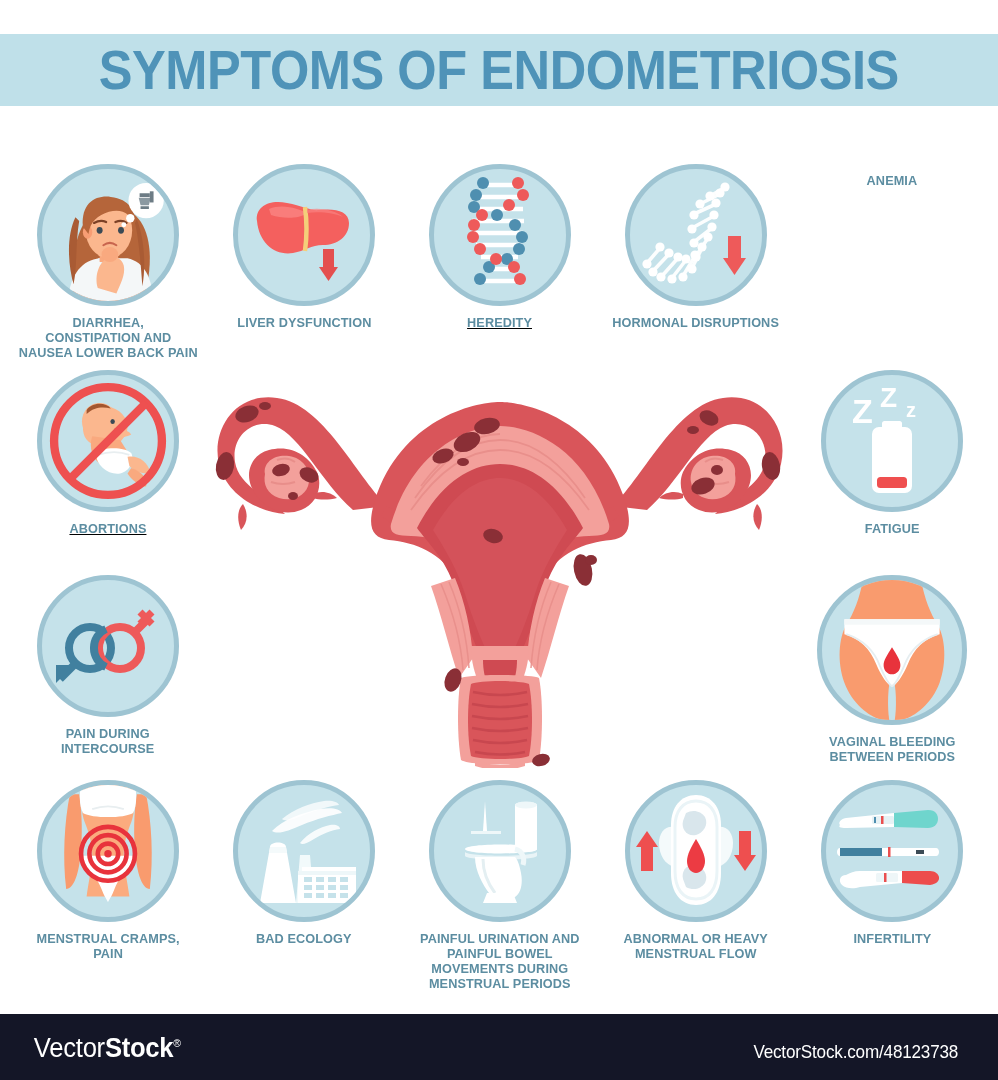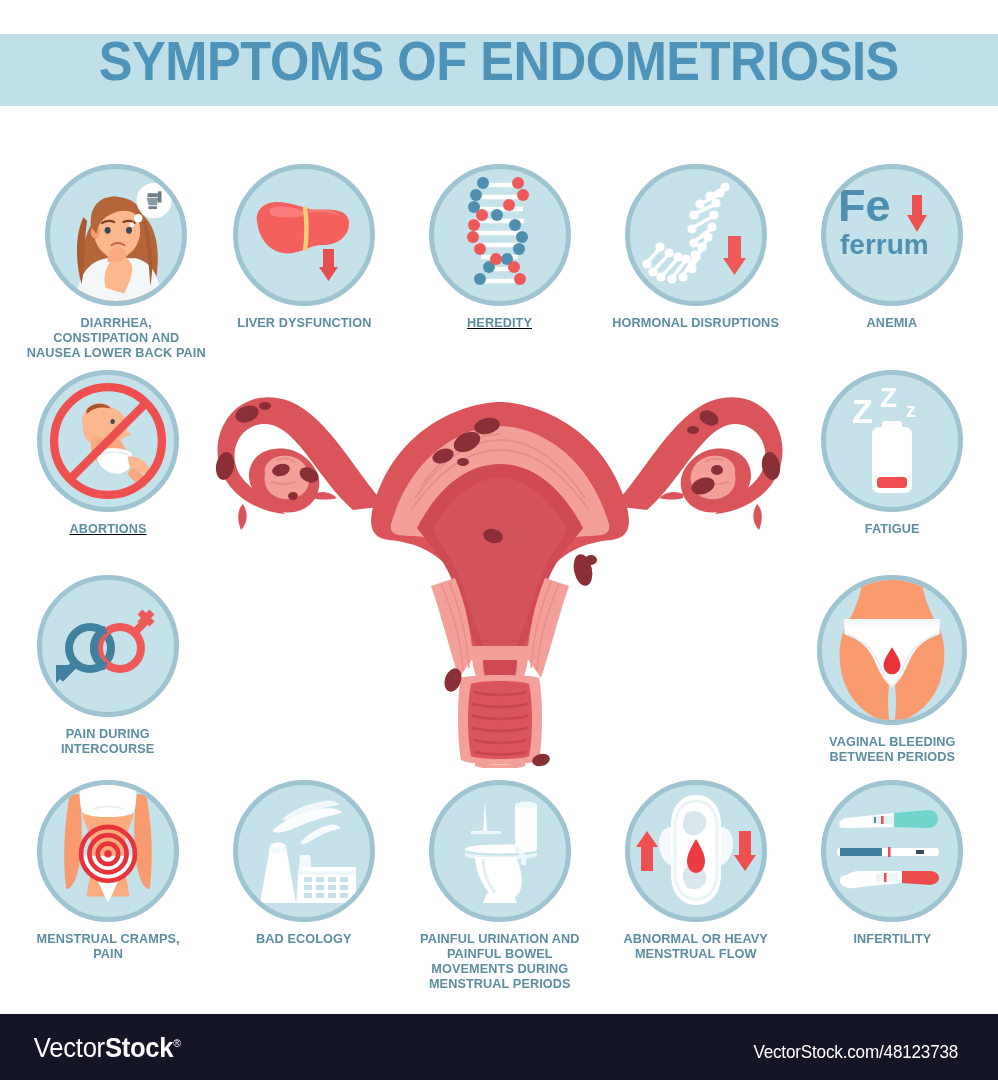--- a/index.html
+++ b/index.html
@@ -4,21 +4,21 @@
 <style>
   html,body{margin:0;padding:0;}
   body{
     width:998px;height:1080px;background:#ffffff;
     font-family:"Liberation Sans","DejaVu Sans",sans-serif;
     overflow:hidden;position:relative;
   }
   
   .title-band{
     position:absolute;left:0;top:34px;width:998px;height:72px;
-    background:#bfe0e9;display:flex;justify-content:center;
+    background:#bfe0e9;display:flex;align-items:center;justify-content:center;
   }
   .title-text{
     font-size:55px;font-weight:bold;color:#4f93b8;
     letter-spacing:-0.5px;transform:scaleX(0.92);
     white-space:nowrap;line-height:1;
   }
   
   .item{position:absolute;width:196px;display:flex;flex-direction:column;align-items:center;}
   .circle{
     width:142px;height:142px;border-radius:50%;
@@ -51,21 +51,21 @@
   }
   svg{display:block;}
 </style>
 </head>
 <body>
 
 <div class="title-band">
   <div class="title-text">SYMPTOMS OF ENDOMETRIOSIS</div>
 </div>
 
-<div class="item" style="left:18px;top:164px;">
+<div class="item" style="left:10px;top:164px;">
   <div class="circle">
     <svg width="142" height="142" viewBox="0 0 142 142">
 
       <path d="M34 142 C30 96 36 48 68 42 C102 36 116 64 116 96 C116 114 112 132 108 142 Z" fill="#b5653a"></path>
 
       <path d="M28 142 C30 112 44 98 62 96 L92 96 C110 100 118 116 120 142 Z" fill="#f4f7f8"></path>
       <path d="M60 96 L71 112 L82 96 Z" fill="#e4edf0"></path>
 
       <path d="M62 84 L82 84 L82 100 L62 100 Z" fill="#f9a97f"></path>
 
@@ -208,30 +208,20 @@
       <g>
         <rect x="92" y="56" width="13" height="24" fill="#ee5a5a"></rect>
         <path d="M87 78 h23 l-11.5 17 Z" fill="#ee5a5a"></path>
       </g>
     </svg>
   </div>
   <div class="label">HORMONAL DISRUPTIONS</div>
 </div>
 
 <div class="item" style="left:794px;top:164px;">
-  <div class="circle">
-    <div style="position:relative;width:120px;height:96px;">
-      <div style="position:absolute;left:6px;top:-4px;font-size:45px;font-weight:bold;color:#4f8fb0;line-height:1;">Fe</div>
-      <svg width="26" height="40" viewBox="0 0 26 40" style="position:absolute;left:72px;top:8px;">
-        <rect x="8" y="0" width="10" height="22" fill="#ee5050"></rect>
-        <path d="M3 20 h20 l-10 17 Z" fill="#ee5050"></path>
-      </svg>
-      <div style="position:absolute;left:8px;top:44px;font-size:28px;font-weight:bold;color:#4f8fb0;line-height:1;">ferrum</div>
-    </div>
-  </div>
   <div class="label">ANEMIA</div>
 </div>
 
 <div class="item" style="left:10px;top:370px;text-decoration:underline;">
   <div class="circle">
     <svg width="142" height="142" viewBox="0 0 142 142">
 
       <path d="M44 56 C44 42 56 32 70 34 C84 36 92 46 92 56 C92 62 88 68 84 72 L60 76 C48 74 44 66 44 56 Z" fill="#fbb78e"></path>
       <ellipse cx="62" cy="50" rx="19" ry="20" fill="#fbb78e"></ellipse>
       <path d="M48 38 C52 30 68 28 74 36 C66 34 56 34 48 42 Z" fill="#a3562f"></path>

